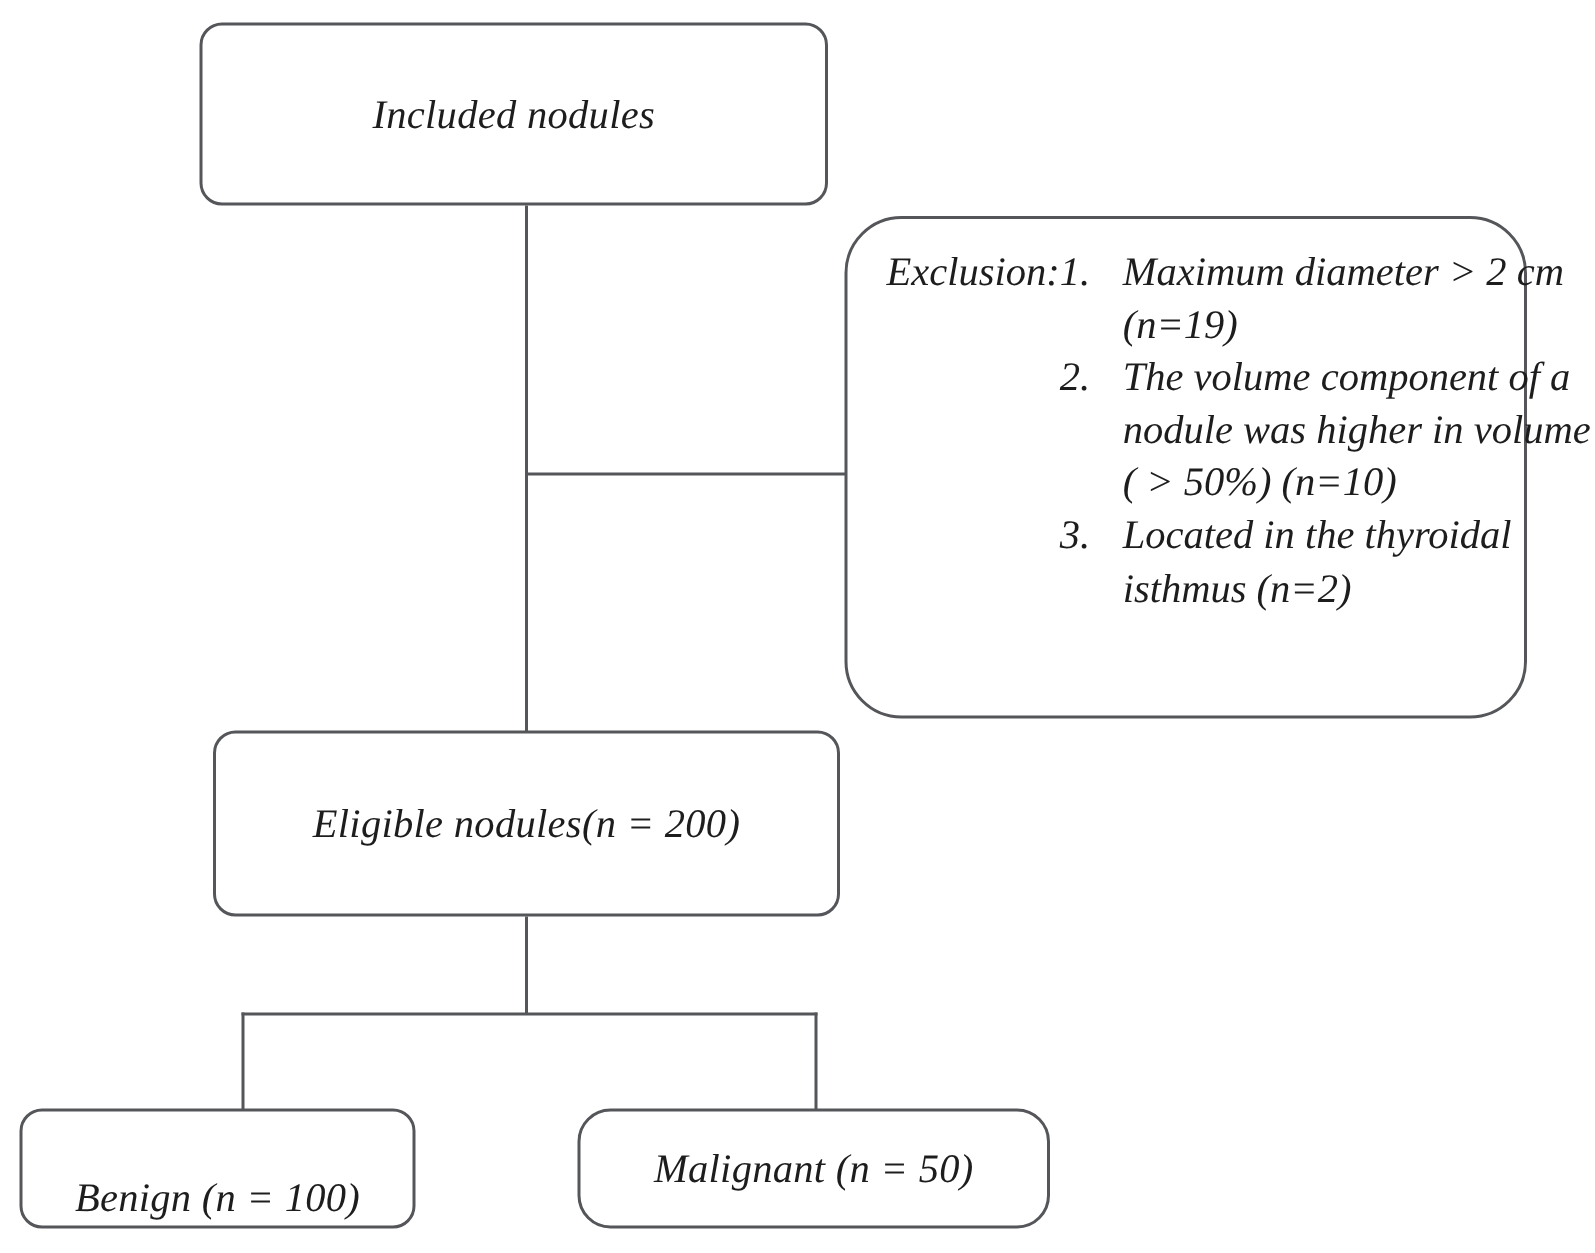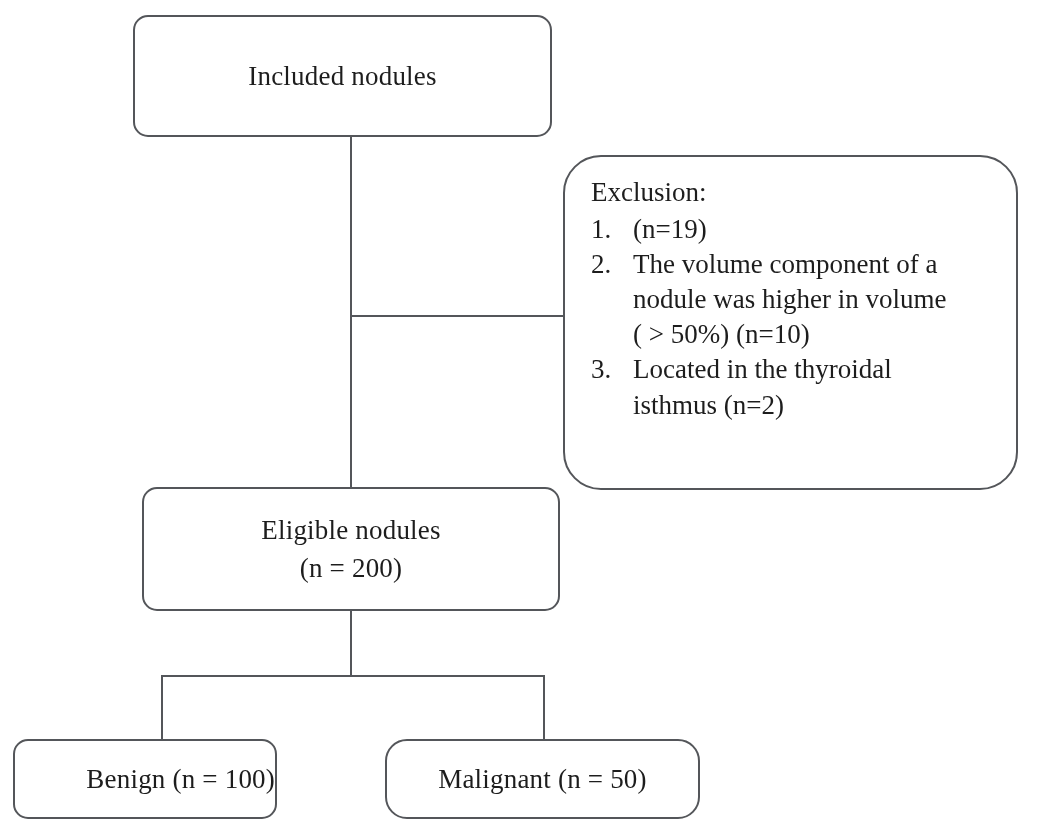--- a/index.html
+++ b/index.html
@@ -17,24 +17,25 @@
     color: #1d1d1d;
   }
 
   
   .node {
     position: absolute;
     box-sizing: border-box;
     background: #ffffff;
     border: 2px solid #54565a;
     display: flex;
-    flex-direction: column;
+    flex-direction: row;
     align-items: center;
     justify-content: center;
     z-index: 2;
+    font-style: italic;
   }
   .node .line {
     display: block;
     white-space: nowrap;
     font-size: 27px;
     line-height: 1.42;
     letter-spacing: 0.2px;
     color: #1d1d1d;
   }
 
@@ -55,21 +56,21 @@
     width: 264px; height: 80px;
     border-radius: 15px;
     align-items: flex-end;
   }
   #node-malignant {
     left: 385px;  top: 739px;
     width: 315px; height: 80px;
     border-radius: 22px;
   }
   #node-exclusion {
-    left: 563px;  top: 155px;
+    left: 563px;  top: 144px;
     width: 455px; height: 335px;
     border-radius: 38px;
     align-items: flex-start;
     justify-content: flex-start;
     padding: 18px 16px 16px 26px;
   }
 
   
   .excl-title {
     font-size: 27px;
@@ -141,20 +142,21 @@
     <span class="line">Included nodules</span>
   </div>
 
   <div class="node" id="node-exclusion">
     <div class="excl-title">Exclusion:</div>
     <ul class="excl-list">
 
       <li class="excl-item">
         <span class="excl-num">1.</span>
         <span class="excl-text">
+          <span class="sub">Maximum diameter &gt; 2 cm</span>
           <span class="sub">(n=19)</span>
         </span>
       </li>
 
       <li class="excl-item">
         <span class="excl-num">2.</span>
         <span class="excl-text">
           <span class="sub">The volume component of a</span>
           <span class="sub">nodule was higher in volume</span>
           <span class="sub">( &gt; 50%) (n=10)</span>

